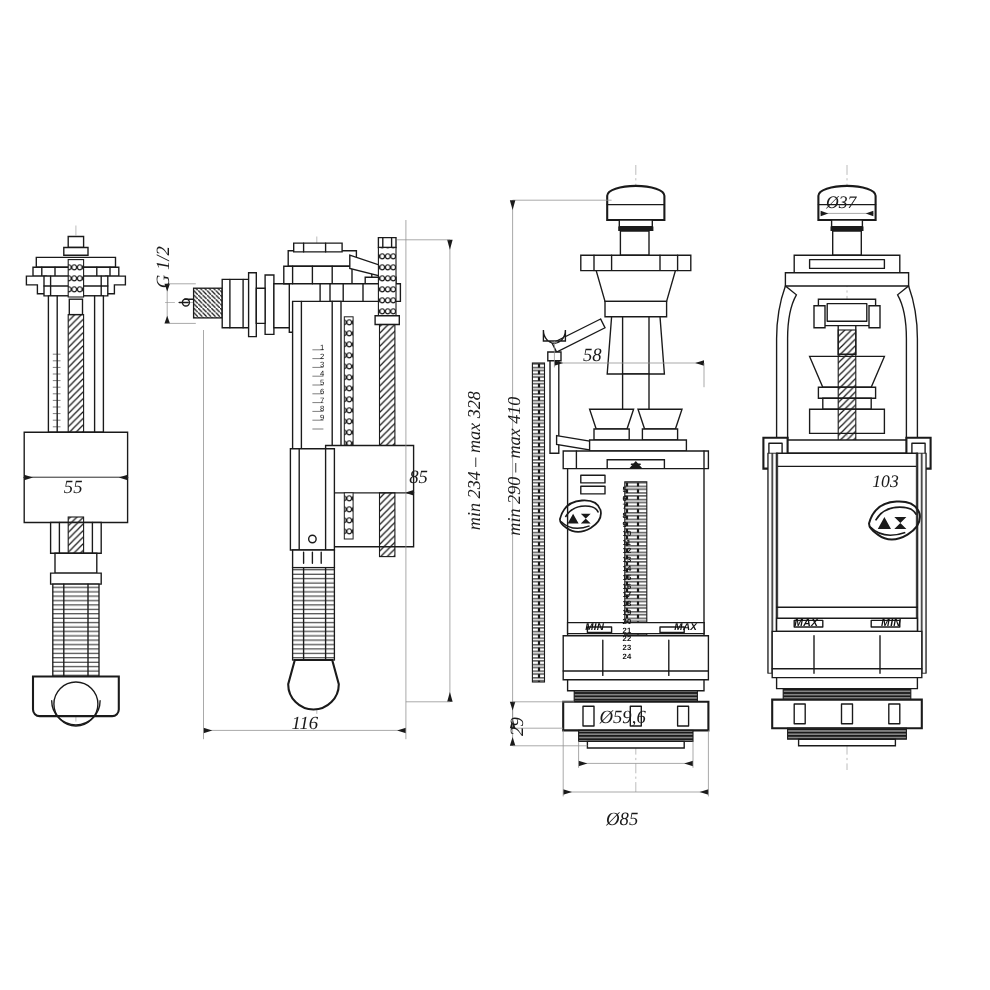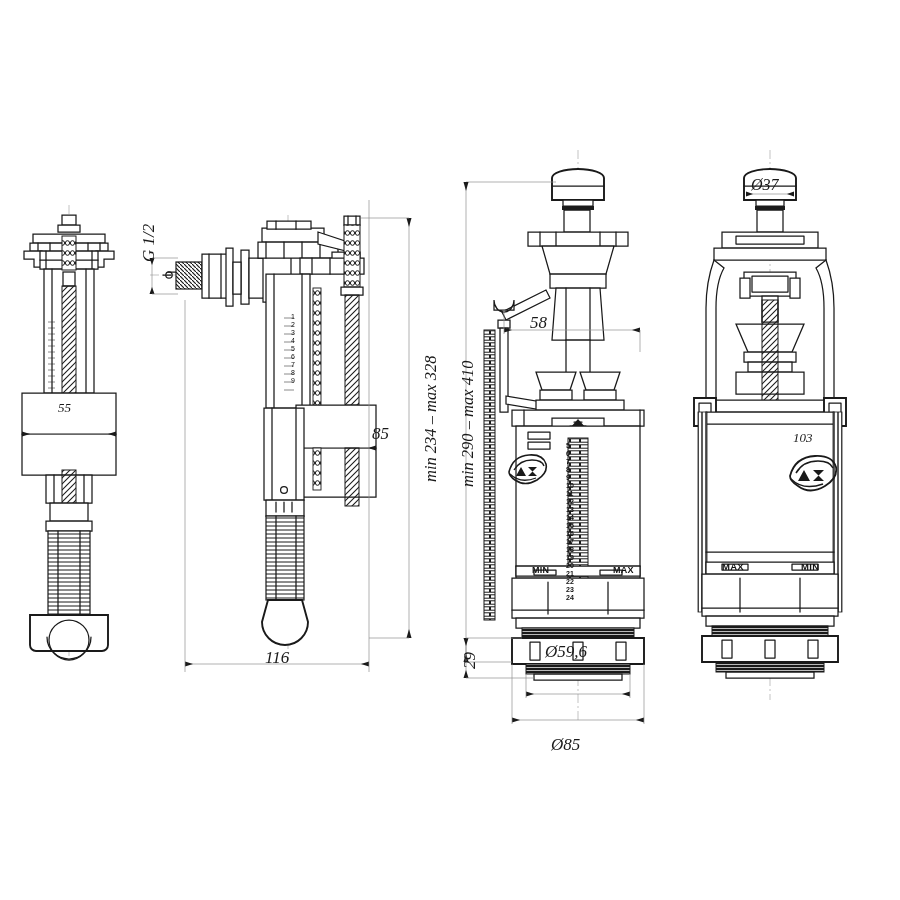--- a/index.html
+++ b/index.html
@@ -33,20 +33,21 @@
     transform-origin: left top;
   }
   .lbl-small {
     position: absolute;
     font-family: "Liberation Sans", sans-serif;
     font-weight: bold;
     color: #111;
     letter-spacing: .3px;
     white-space: nowrap;
     user-select: none;
+    font-style: italic;
   }
   .scale-num {
     position: absolute;
     font-family: "Liberation Sans", sans-serif;
     color: #111;
     white-space: nowrap;
     user-select: none;
   }
   .logo-wrap { position: absolute; }
 </style>
@@ -374,21 +375,21 @@
     <path class="dark" d="M406.5,638 l2.5,-9 l2.5,9 z"></path>
     <path class="dimline" d="M409,218 h-48 M409,638 h-40"></path>
 
     <path class="dimline" d="M152,258 v36"></path>
     <path class="dark" d="M149.5,258 l2.5,7 l2.5,-7 z"></path>
     <path class="dark" d="M149.5,294 l2.5,-7 l2.5,7 z"></path>
     <path class="dimline" d="M152,258 h26 M152,294 h26"></path>
   </g>
 </svg>
 
-<div class="dim-text" style="left:58px; top:401px; font-size:13px;">55</div>
+<div class="dim-text" style="left:58px; top:434px; font-size:17px;">55</div>
 
 <div class="dim-text dim-v" style="left:140px; top:262px; font-size:17px; transform:rotate(-90deg); transform-origin:left top;">G 1/2</div>
 
 <div class="dim-text" style="left:327px; top:425px; font-size:17px;margin-left:45px;">85</div>
 
 <div class="dim-text" style="left:265px; top:649px; font-size:17px;">116</div>
 
 <div class="dim-text dim-v" style="left:423px; top:482px; font-size:16.5px; transform:rotate(-90deg); transform-origin:left top;">min 234 – max 328</div>
 
 <div class="dim-text dim-v" style="left:460px; top:487px; font-size:16.5px; transform:rotate(-90deg); transform-origin:left top;">min 290 – max 410</div>
@@ -396,21 +397,21 @@
 <div class="dim-text" style="left:530px; top:314px; font-size:17px;">58</div>
 
 <div class="dim-text dim-v" style="left:461px; top:669px; font-size:17px; transform:rotate(-90deg); transform-origin:left top;">29</div>
 
 <div class="dim-text" style="left:545px; top:643px; font-size:17px;">Ø59,6</div>
 
 <div class="dim-text" style="left:551px; top:705px; font-size:17px;margin-top:31px;">Ø85</div>
 
 <div class="dim-text" style="left:751px; top:177px; font-size:16px;">Ø37</div>
 
-<div class="dim-text" style="left:793px; top:431px; font-size:13px;text-align:center;">103</div>
+<div class="dim-text" style="left:793px; top:431px; font-size:16px;text-align:center;">103</div>
 
 <div class="lbl-small" style="left:532px; top:565px; font-size:9px;">MIN</div>
 <div class="lbl-small" style="left:613px; top:565px; font-size:9px;">MAX</div>
 
 <div class="lbl-small" style="left:722px; top:561px; font-size:9.5px;">MAX</div>
 <div class="lbl-small" style="left:801px; top:561px; font-size:9.5px;">MIN</div>
 
 <div id="scale-fill">
       <div class="scale-num" style="left: 291px; top: 313px; font-size: 7px; line-height: 7px;">1</div>
       <div class="scale-num" style="left: 291px; top: 321px; font-size: 7px; line-height: 7px;">2</div>

